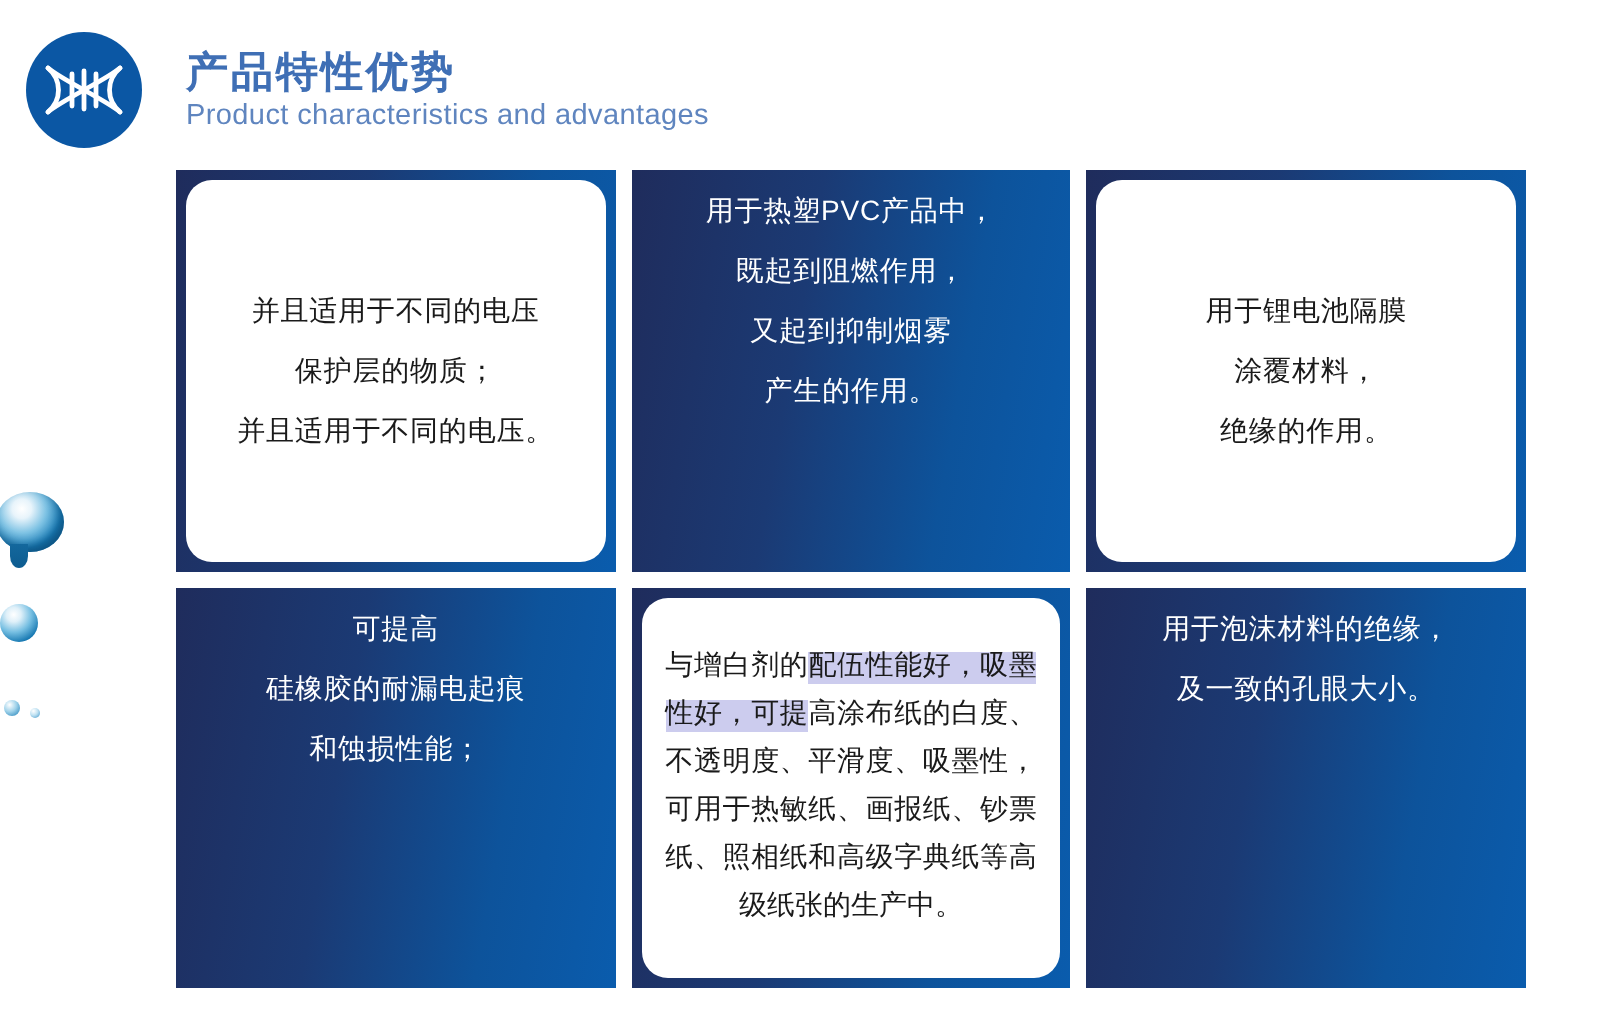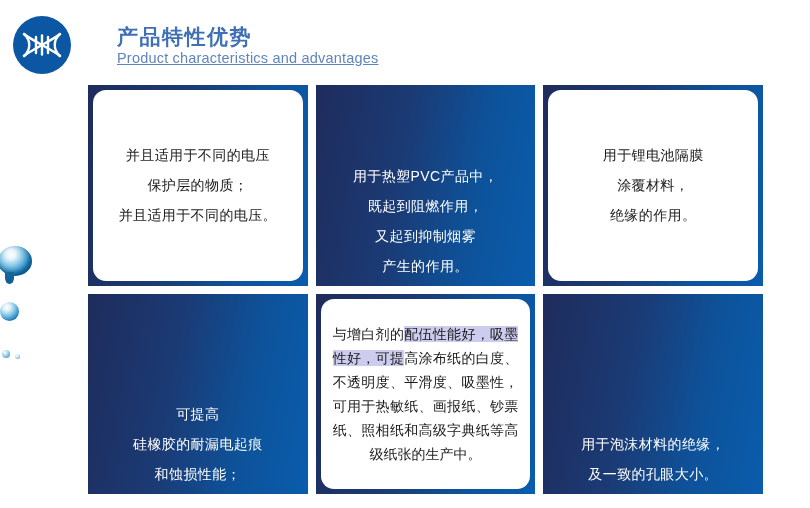--- a/index.html
+++ b/index.html
@@ -59,21 +59,20 @@
     background: radial-gradient(circle at 35% 30%, #ffffff 0%, #bfe1f2 45%, #3d94c8 100%);
   }
 
   
   .header {
     position: absolute;
     left: 0; top: 0;
     display: flex;
     align-items: center;
     height: 90px;
-    gap: 24px;
   }
 
   .logo-badge {
     width: 58px; height: 58px;
     margin-left: 13px;
     border-radius: 50%;
     background: #0b57a4;
     display: flex;
     align-items: center;
     justify-content: center;
@@ -89,21 +88,20 @@
     color: #3f6fb5;
     letter-spacing: 1.5px;
   }
 
   .title-en {
     font-size: 14.5px;
     line-height: 17px;
     color: #5f85bf;
     letter-spacing: .2px;
     margin-top: 1px;
-    text-decoration: underline;
   }
 
   
   .grid {
     position: absolute;
     left: 88px;
     top: 85px;
     width: 675px;
     height: 409px;
     display: grid;
@@ -132,41 +130,42 @@
     justify-content: center;
     padding: 10px 12px;
     border-radius: 13px;
   }
 
   
   .cell.solid .inner {
     width: 100%;
     height: 100%;
     display: flex;
-    align-items: flex-end;
+    align-items: flex-start;
     justify-content: center;
   }
 
   .cell-text {
     font-size: 14px;
     line-height: 30px;
     text-align: center;
     letter-spacing: .4px;
   }
 
   .cell.card .cell-text { color: #1a1a1a; }
   .cell.solid .cell-text { color: #ffffff; }
 
   
   .cell.paragraph .cell-text {
     font-size: 14px;
     line-height: 24px;
     text-align: justify;
     text-align-last: center;
     letter-spacing: 0px;
+    font-family: Liberation Mono, monospace;
   }
 
   .hl { background: #ccccee; }
 
   .line { display: block; }
 </style>
 </head>
 <body>
 
 <div class="bubbles">

